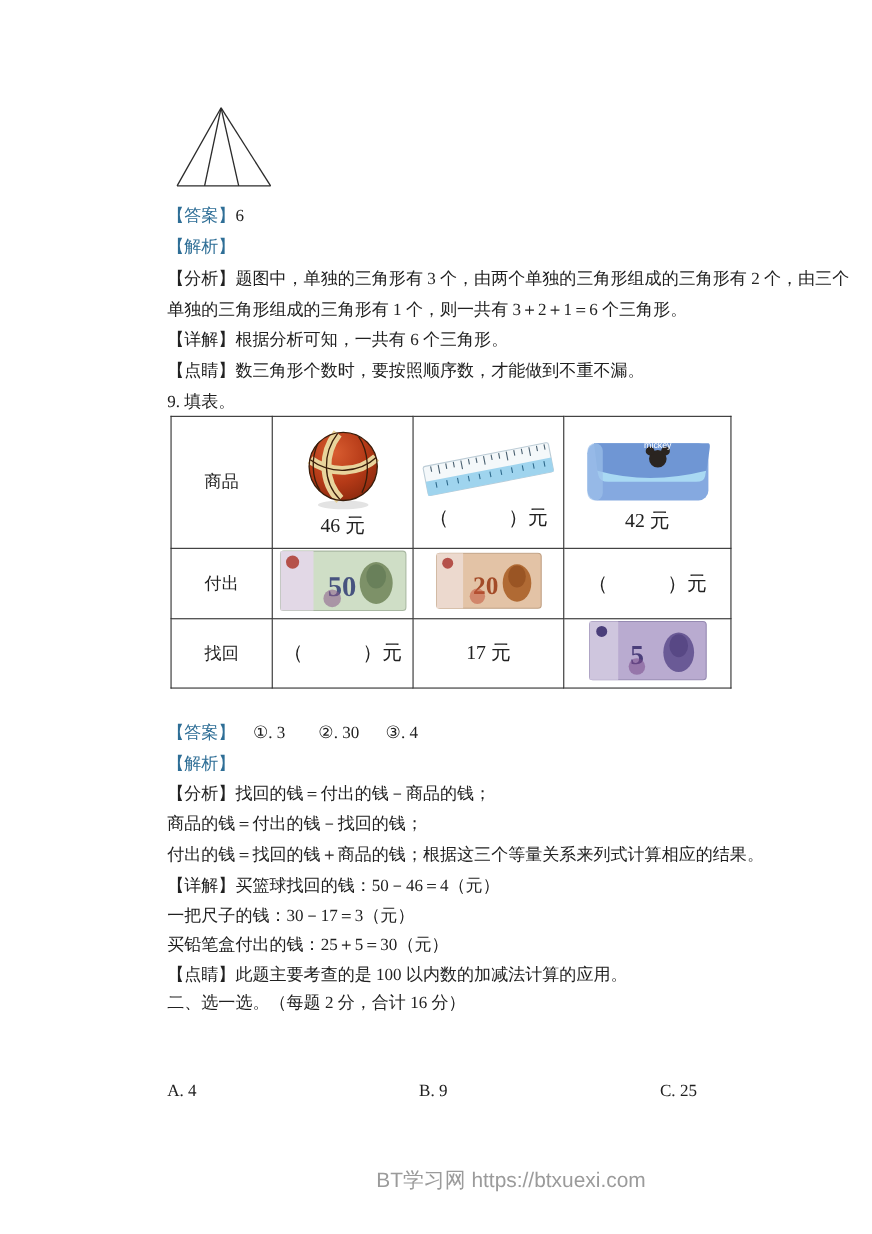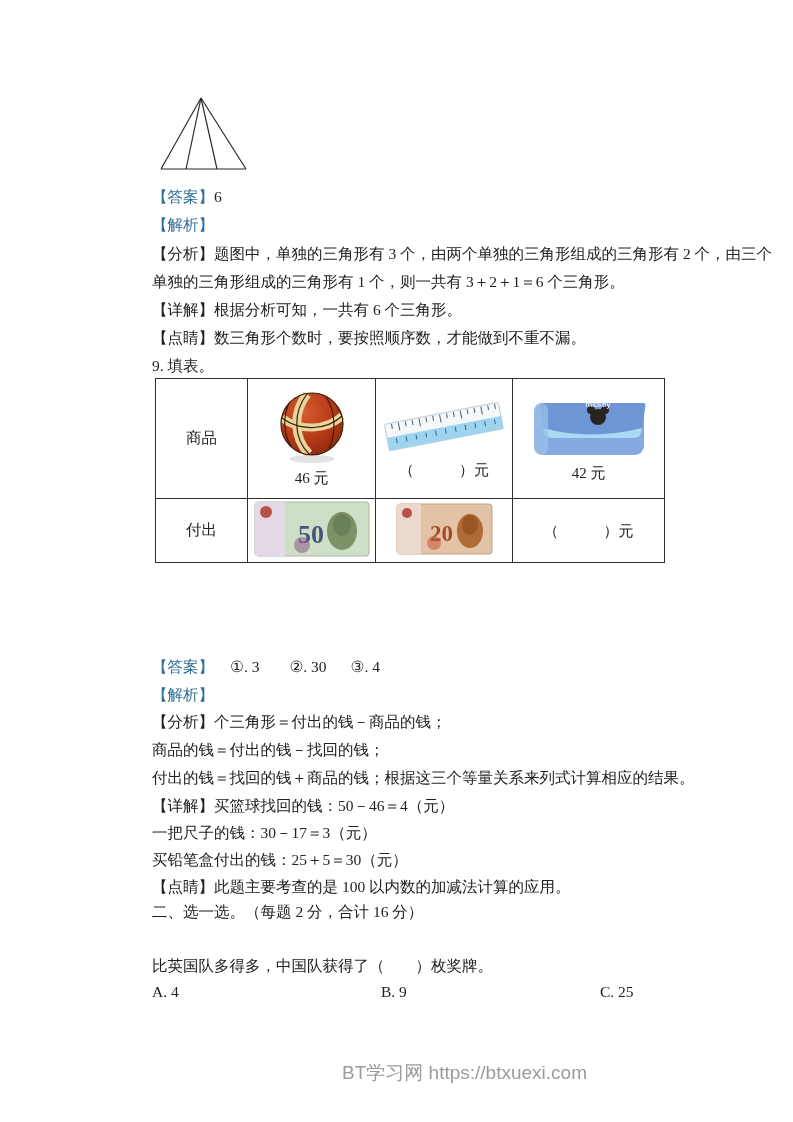--- a/index.html
+++ b/index.html
@@ -9,21 +9,21 @@
   .tag{color:#2e6e96;}
   .figure{position:absolute;left:120px;top:93px;}
   
   .fill-table{position:absolute;left:115px;top:378px;border-collapse:collapse;table-layout:fixed;}
   .fill-table td{border:1.6px solid #2f2f2f;text-align:center;vertical-align:middle;
                  font-size:15.5px;padding:0;}
   .row1 td{height:119px;}
   .row2 td{height:63px;}
   .row3 td{height:62px;}
   .cell-stack{display:flex;flex-direction:column;align-items:center;justify-content:center;gap:5px;height:100%;}
-  .price{font-size:15px;white-space:pre;line-height:18px;}
+  .price{font-size:18px;white-space:pre;line-height:18px;}
   
   .ansgap1{margin-left:16px;} .ansgap2{margin-left:30px;} .ansgap3{margin-left:24px;}
   
   .opt{position:absolute;font-size:15.5px;white-space:pre;}
   .opt-a{left:112px;} .opt-b{left:341px;} .opt-c{left:560px;}
   .footer{position:absolute;left:0;top:1060px;width:100%;text-align:center;
           font-family:"Liberation Sans","DejaVu Sans",sans-serif;
           font-size:19px;color:#9b9b9b;transform:translateX(28px);}
 </style>
 </head>
@@ -137,35 +137,50 @@
           <rect x="1" y="1" width="24" height="50" fill="#ecd9ce"></rect>
           <circle cx="11" cy="10" r="5" fill="#b5514a"></circle>
           <ellipse cx="74" cy="28" rx="13" ry="17" fill="#b06a34"></ellipse>
           <ellipse cx="74" cy="22" rx="8" ry="10" fill="#9a5524"></ellipse>
           <text x="34" y="38" font-size="23" font-weight="bold" fill="#a34b28" font-family="Liberation Serif, serif">20</text>
           <circle cx="38" cy="40" r="7" fill="#c2533a" opacity="0.55"></circle>
         </svg>
       </td>
       <td><span class="price">（　　　）元</span></td>
     </tr>
+    <tr class="row3">
+      <td>找回</td>
+      <td><span class="price">（　　　）元</span></td>
+      <td><span class="price">17 元</span></td>
+      <td>
+        <svg width="108" height="55" viewBox="0 0 108 55">
+          <rect x="1" y="1" width="106" height="53" rx="3" fill="#b9abd0" stroke="#968ab2"></rect>
+          <rect x="1" y="1" width="26" height="53" fill="#cfc6de"></rect>
+          <circle cx="12" cy="10" r="5" fill="#4a3e7a"></circle>
+          <ellipse cx="82" cy="29" rx="14" ry="18" fill="#6a5a96"></ellipse>
+          <ellipse cx="82" cy="23" rx="8.5" ry="10.5" fill="#584885"></ellipse>
+          <text x="38" y="40" font-size="25" font-weight="bold" fill="#4a3e7a" font-family="Liberation Serif, serif">5</text>
+          <circle cx="44" cy="42" r="7.5" fill="#7a4a8a" opacity="0.55"></circle>
+        </svg>
+      </td>
+    </tr>
   </tbody>
     </table>
 
   <div class="tline" style="top:656px"><span class="tag">【答案】</span><span class="ansgap1">①. 3</span><span class="ansgap2">②. 30</span><span class="ansgap3">③. 4</span></div>
   <div class="tline tag" style="top:684px">【解析】</div>
-  <div class="tline" style="top:711px">【分析】个三角形＝付出的钱－商品的钱；</div>
+  <div class="tline" style="top:711px">【分析】找回的钱＝付出的钱－商品的钱；</div>
   <div class="tline" style="top:739px">商品的钱＝付出的钱－找回的钱；</div>
   <div class="tline" style="top:767px">付出的钱＝找回的钱＋商品的钱；根据这三个等量关系来列式计算相应的结果。</div>
   <div class="tline" style="top:795px">【详解】买篮球找回的钱：50－46＝4（元）</div>
   <div class="tline" style="top:822px">一把尺子的钱：30－17＝3（元）</div>
   <div class="tline" style="top:849px">买铅笔盒付出的钱：25＋5＝30（元）</div>
   <div class="tline" style="top:876px">【点睛】此题主要考查的是 100 以内数的加减法计算的应用。</div>
 
   <div class="tline" style="top:901px">二、选一选。（每题 2 分，合计 16 分）</div>
-  <div class="tline" style="top:955px">比英国队多得多，中国队获得了（　　）枚奖牌。</div>
   <div>
     <span class="opt opt-a" style="top:983px">A. 4</span>
     <span class="opt opt-b" style="top:983px">B. 9</span>
     <span class="opt opt-c" style="top:983px">C. 25</span>
   </div>
 
   <div class="footer">BT学习网 https://btxuexi.com</div>
 
 </div>
 

